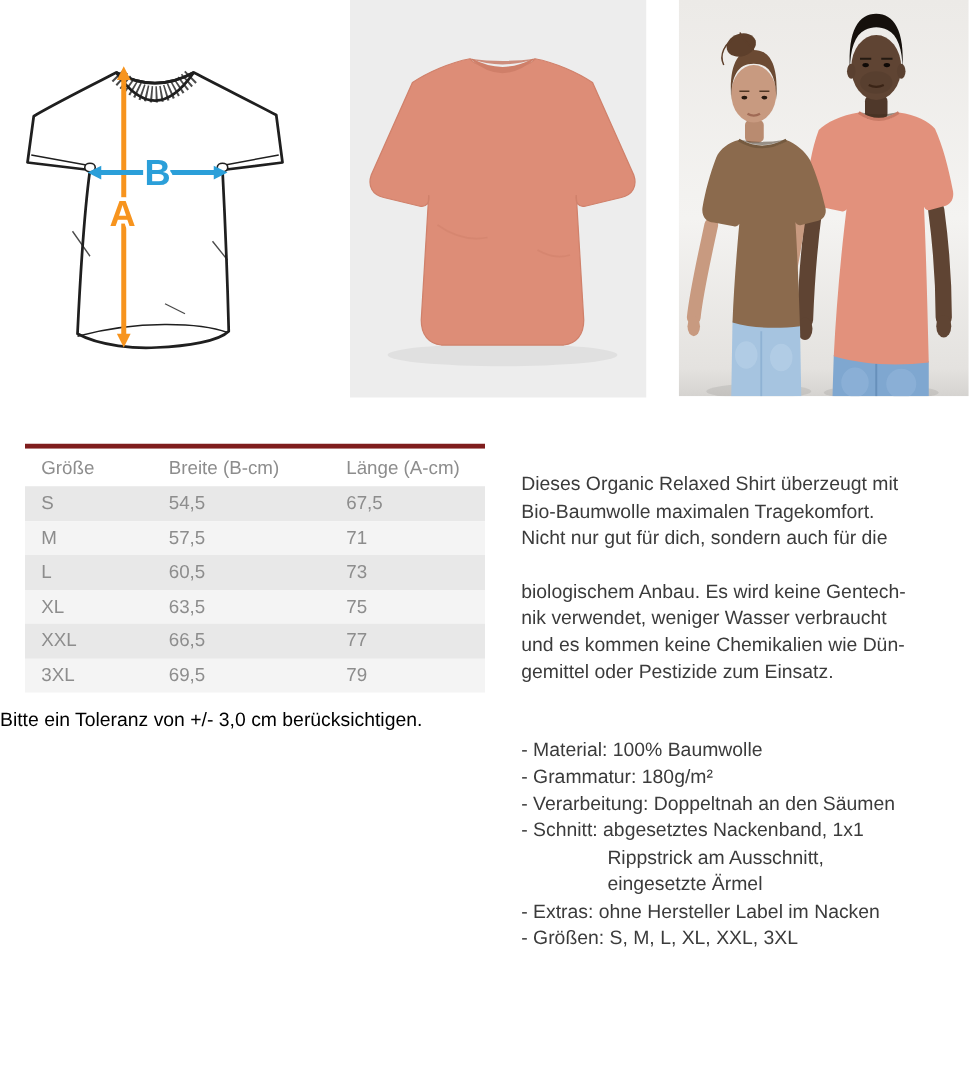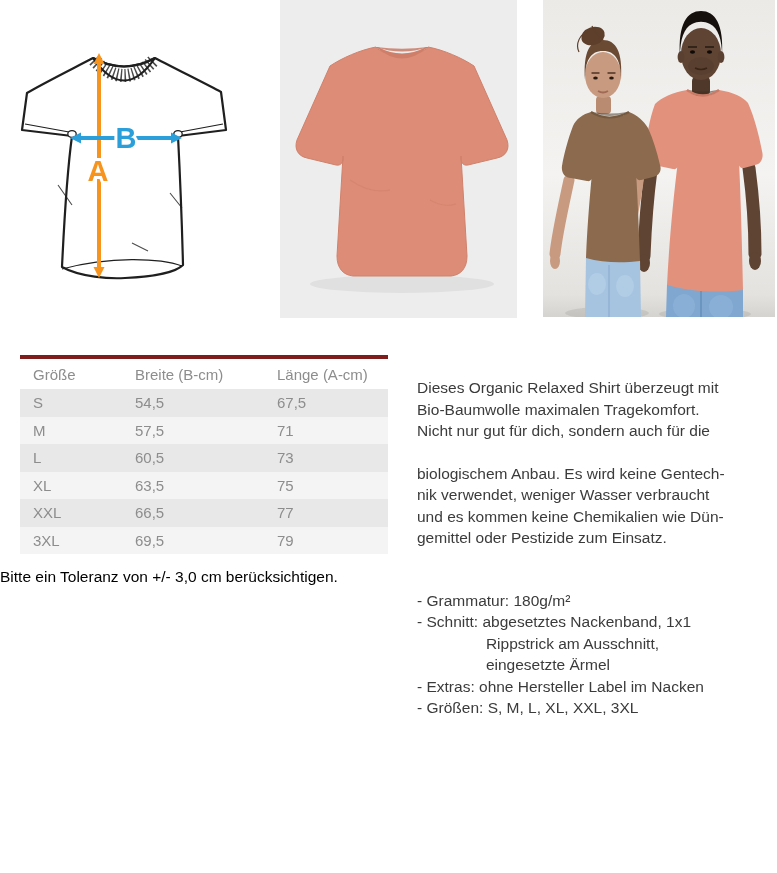--- a/index.html
+++ b/index.html
@@ -215,21 +215,23 @@
       </div>
     <div class="para para-2">
 
         <div class="dline">biologischem Anbau. Es wird keine Gentech-</div>
         <div class="dline">nik verwendet, weniger Wasser verbraucht</div>
         <div class="dline">und es kommen keine Chemikalien wie Dün-</div>
         <div class="dline">gemittel oder Pestizide zum Einsatz.</div>
       </div>
     <div class="specs">
 
+    <div class="dline">- Material: 100% Baumwolle</div>
         <div class="dline">- Grammatur: 180g/m²</div>
+        <div class="dline">- Verarbeitung: Doppeltnah an den Säumen</div>
         <div class="dline">- Schnitt: abgesetztes Nackenband, 1x1</div>
         <div class="dline">                Rippstrick am Ausschnitt,</div>
         <div class="dline">                eingesetzte Ärmel</div>
         <div class="dline">- Extras: ohne Hersteller Label im Nacken</div>
         <div class="dline">- Größen: S, M, L, XL, XXL, 3XL</div>
       </div>
   </div>
 
 </div>
 

